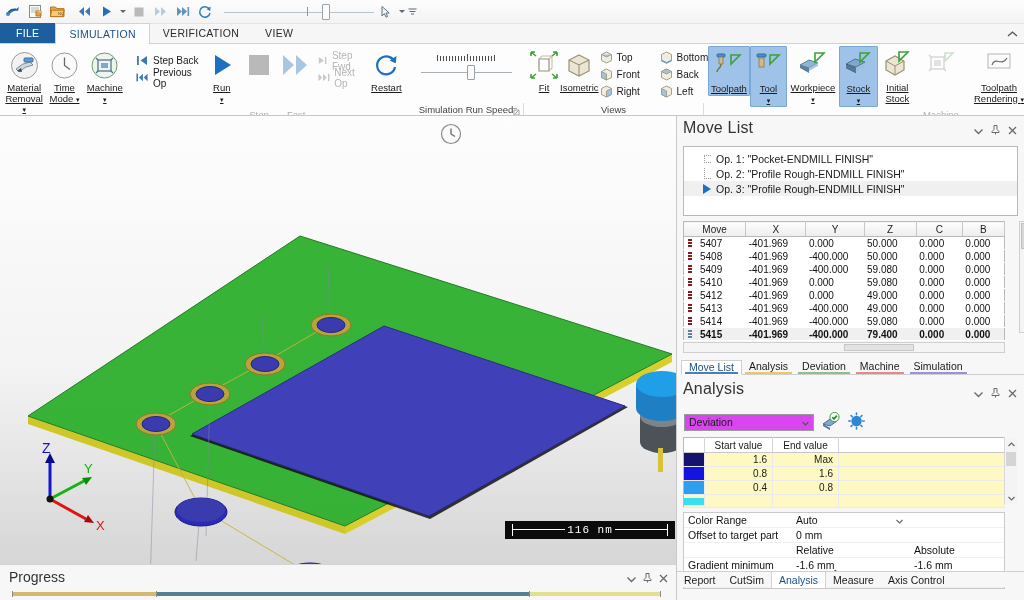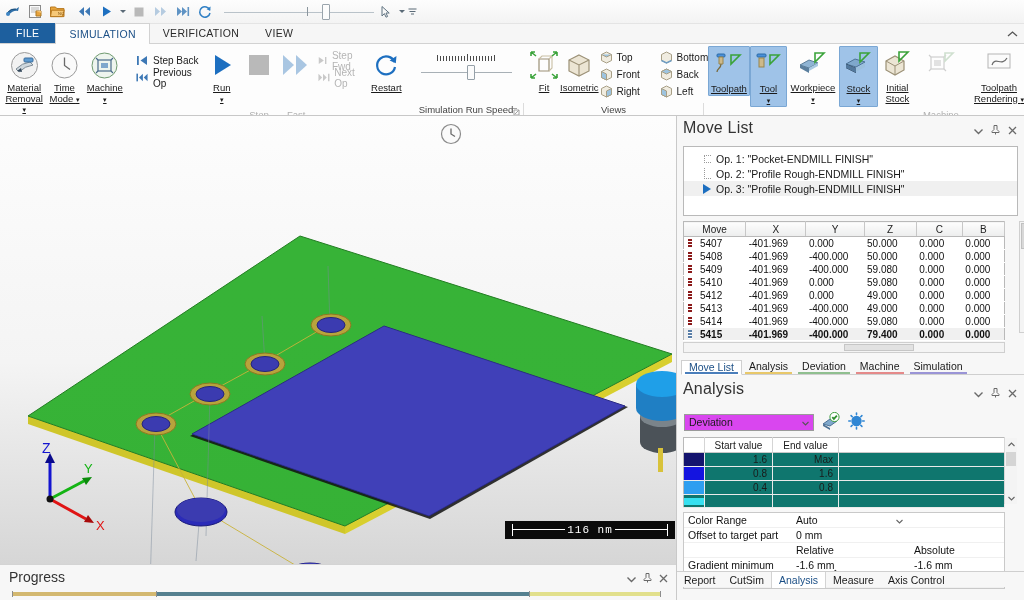--- a/index.html
+++ b/index.html
@@ -182,21 +182,21 @@
 
   
   .anl-toolbar { display:flex; align-items:center; gap:7px; padding:3px 0 0 7px; }
   .combo {
     width:130px; height:17px; background:#d946ef; border:1px solid #9a9a9a;
     display:flex; align-items:center; padding:0 2px 0 4px; font-size:10.5px; position:relative;
   }
   .combo .cb { position:absolute; right:2px; top:3px; width:11px; height:11px; display:flex; align-items:center; justify-content:center; }
 
   .devwrap { margin:5px 6px 0 6px; position:relative; }
-  .devtable { width:322px; background:#0f766e; border:1px solid #b9b9b9; border-collapse:collapse; }
+  .devtable { width:322px; background:#fef9c3; border:1px solid #b9b9b9; border-collapse:collapse; }
   .devtable th {
     font-size:10px; font-weight:normal; height:15px; border-right:1px solid #d5d5d5;
     border-bottom:1px solid #c8c8c8; text-align:center; background:#fff;
   }
   .devtable td { font-size:10px; height:13px; border-right:1px solid #eaeaea; border-bottom:1px solid #eaeaea; text-align:right; padding-right:5px; }
   .devtable td.sw { padding:0; width:20px; }
   .devtable td.sw div { width:20px; height:13px; }
   .devscroll { position:absolute; right:1px; top:1px; width:13px; height:66px; background:#f4f4f4; border-left:1px solid #d8d8d8; }
   .devscroll .ar { height:12px; display:flex; align-items:center; justify-content:center; }
   .devscroll .thumb { position:absolute; left:1px; right:1px; top:14px; height:14px; background:#d5d5d5; }

